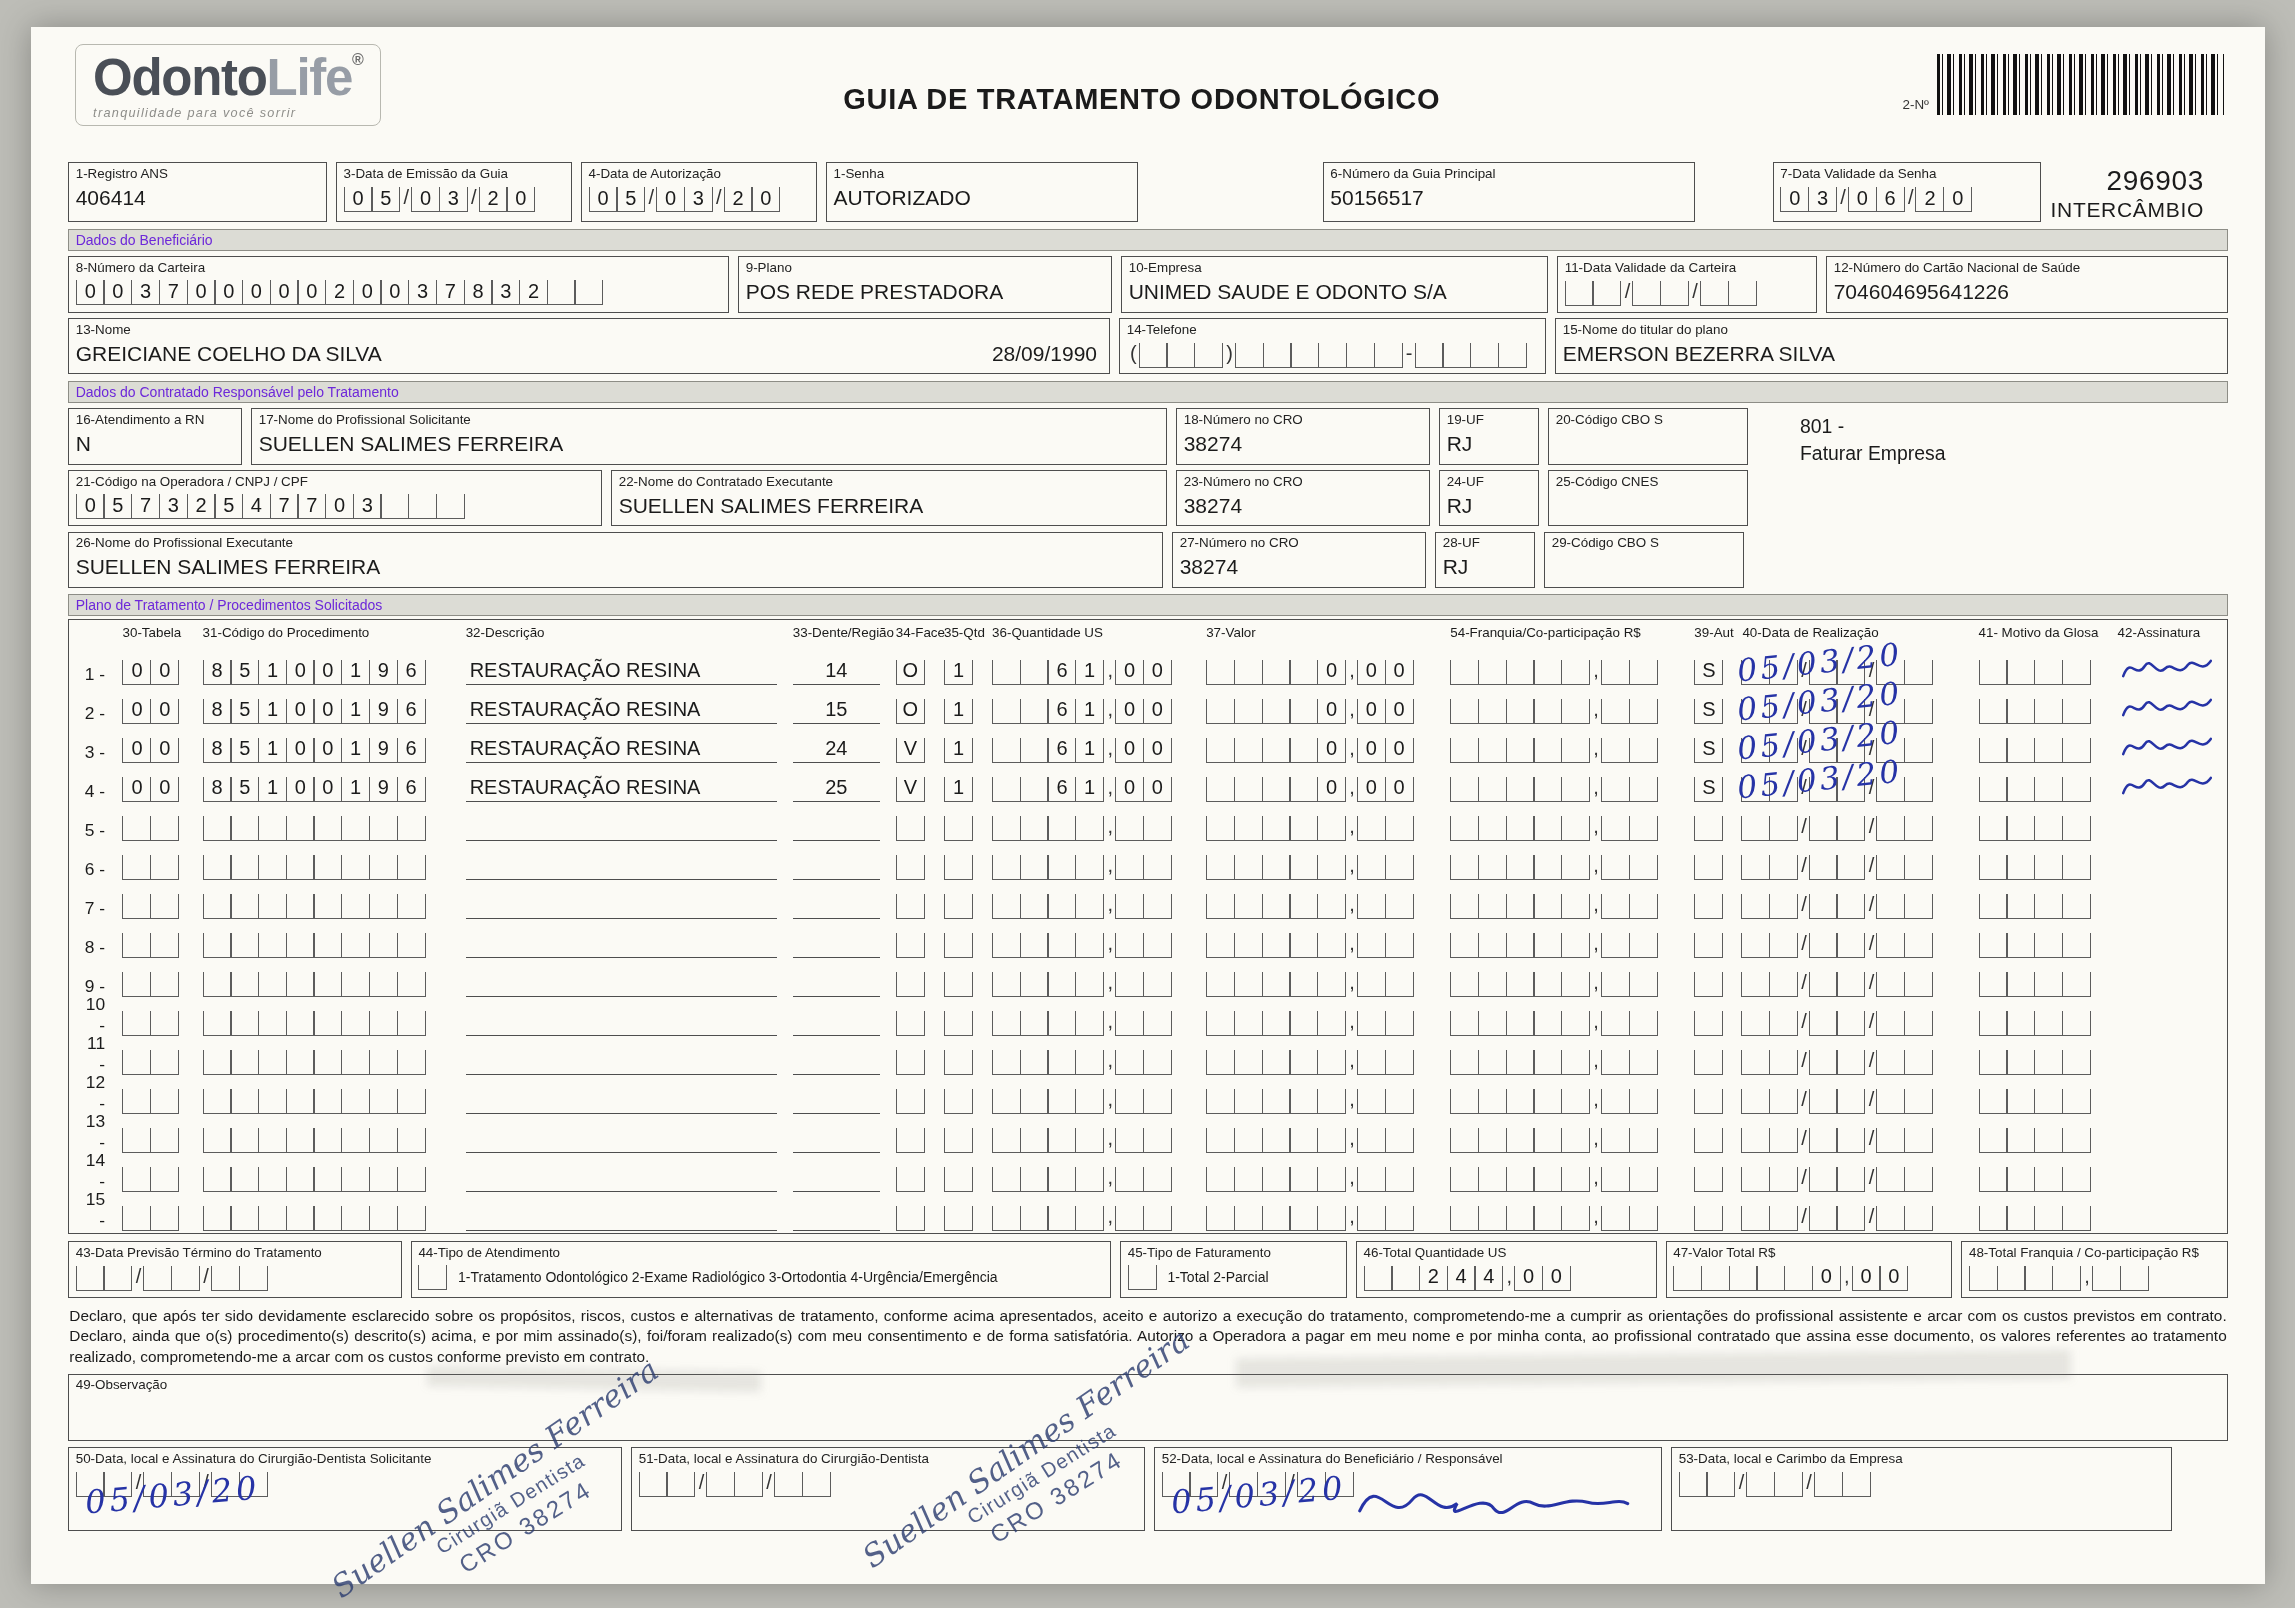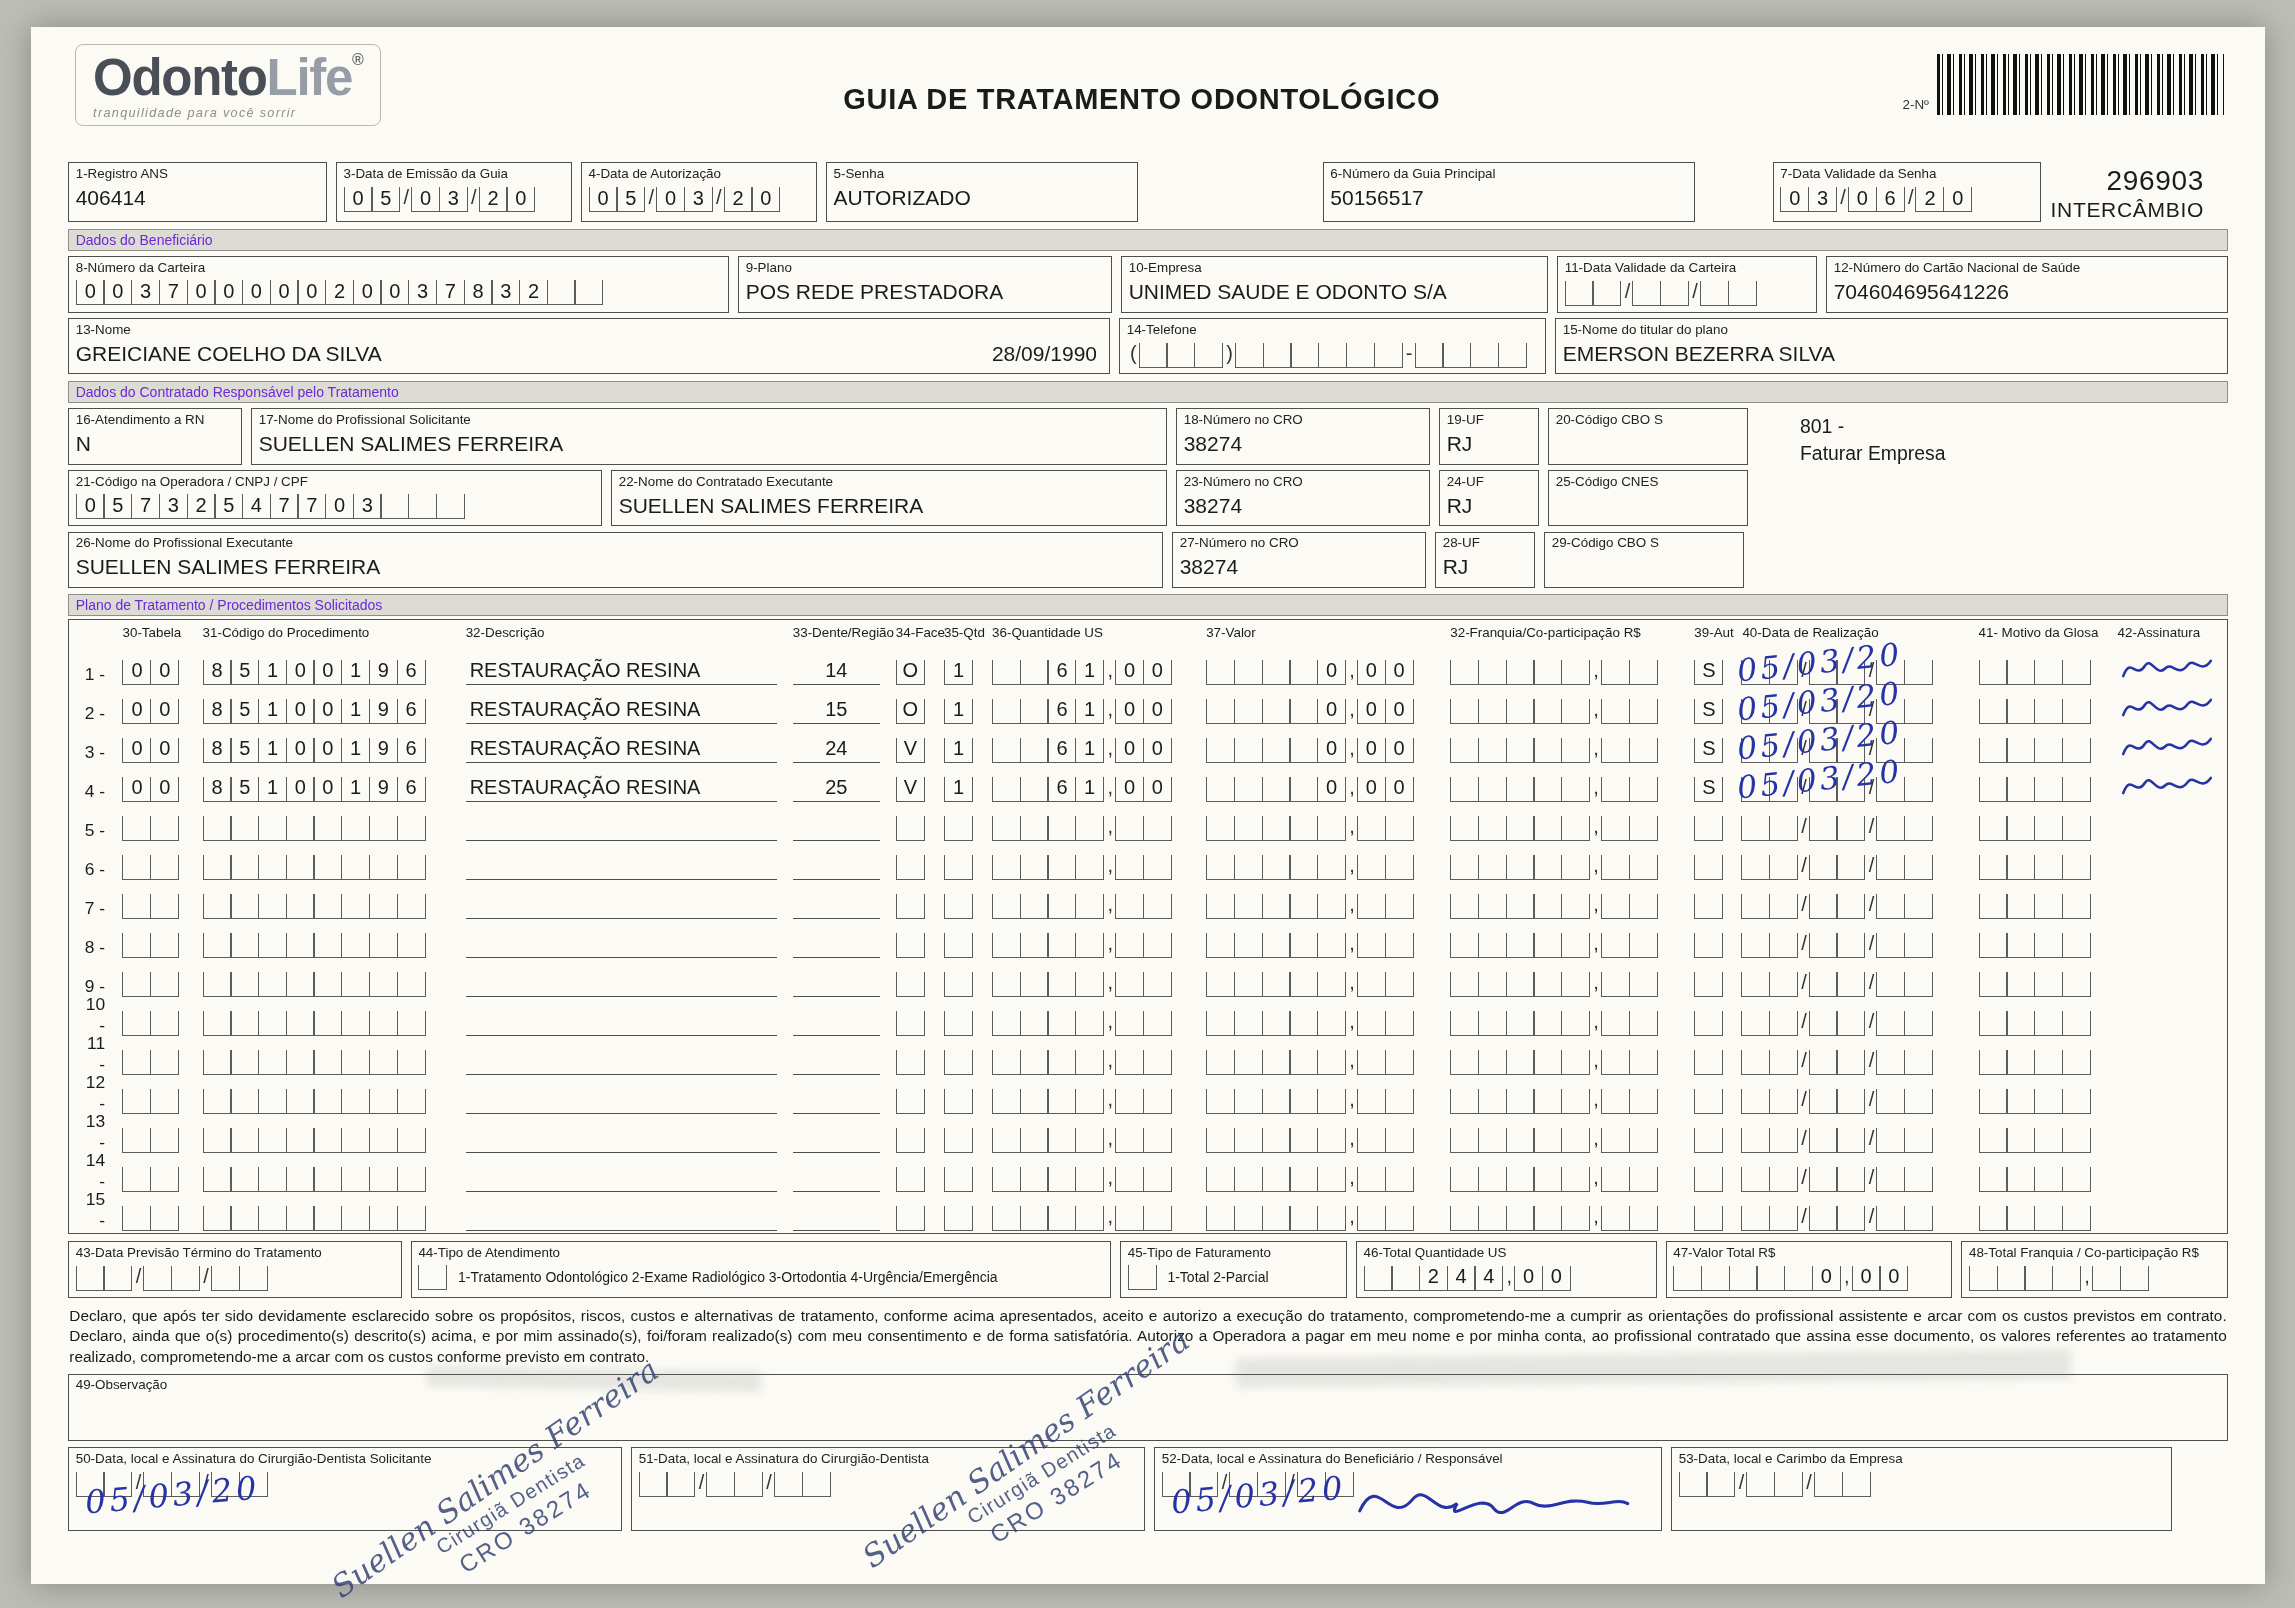--- a/index.html
+++ b/index.html
@@ -135,21 +135,21 @@
           <span class="cell">5</span>
           <span class="sep">/</span>
           <span class="cell">0</span>
           <span class="cell">3</span>
           <span class="sep">/</span>
           <span class="cell">2</span>
           <span class="cell">0</span>
         </div>
     </div>
     <div class="fbox w470">
-      <div class="flabel">5-Senha</div>
+      <div class="flabel">1-Senha</div>
       <div class="fvalue">AUTORIZADO</div>
     </div>
     <div class="spacer250"></div>
     <div class="fbox w560">
       <div class="flabel">6-Número da Guia Principal</div>
       <div class="fvalue">50156517</div>
     </div>
     <div class="spacer90"></div>
     <div class="fbox w350">
       <div class="flabel">7-Data Validade da Senha</div>
@@ -345,21 +345,21 @@
     <div class="phead">
       <span class="pnum"></span>
       <span class="cw-tabela">30-Tabela</span>
       <span class="cw-codigo">31-Código do Procedimento</span>
       <span class="cw-desc">32-Descrição</span>
       <span class="cw-dente">33-Dente/Região</span>
       <span class="cw-face">34-Face</span>
       <span class="cw-qtd">35-Qtd</span>
       <span class="cw-us">36-Quantidade US</span>
       <span class="cw-valor">37-Valor</span>
-      <span class="cw-franquia">32-Franquia/Co-participação R$</span>
+      <span class="cw-franquia">54-Franquia/Co-participação R$</span>
       <span class="cw-aut">39-Aut</span>
       <span class="cw-data">40-Data de Realização</span>
       <span class="cw-glosa">41- Motivo da Glosa</span>
       <span class="cw-sig">42-Assinatura</span>
     </div>
     <div>
 
     <div class="prow">
           <span class="pnum">1</span>
           <span class="comb cw-tabela">

